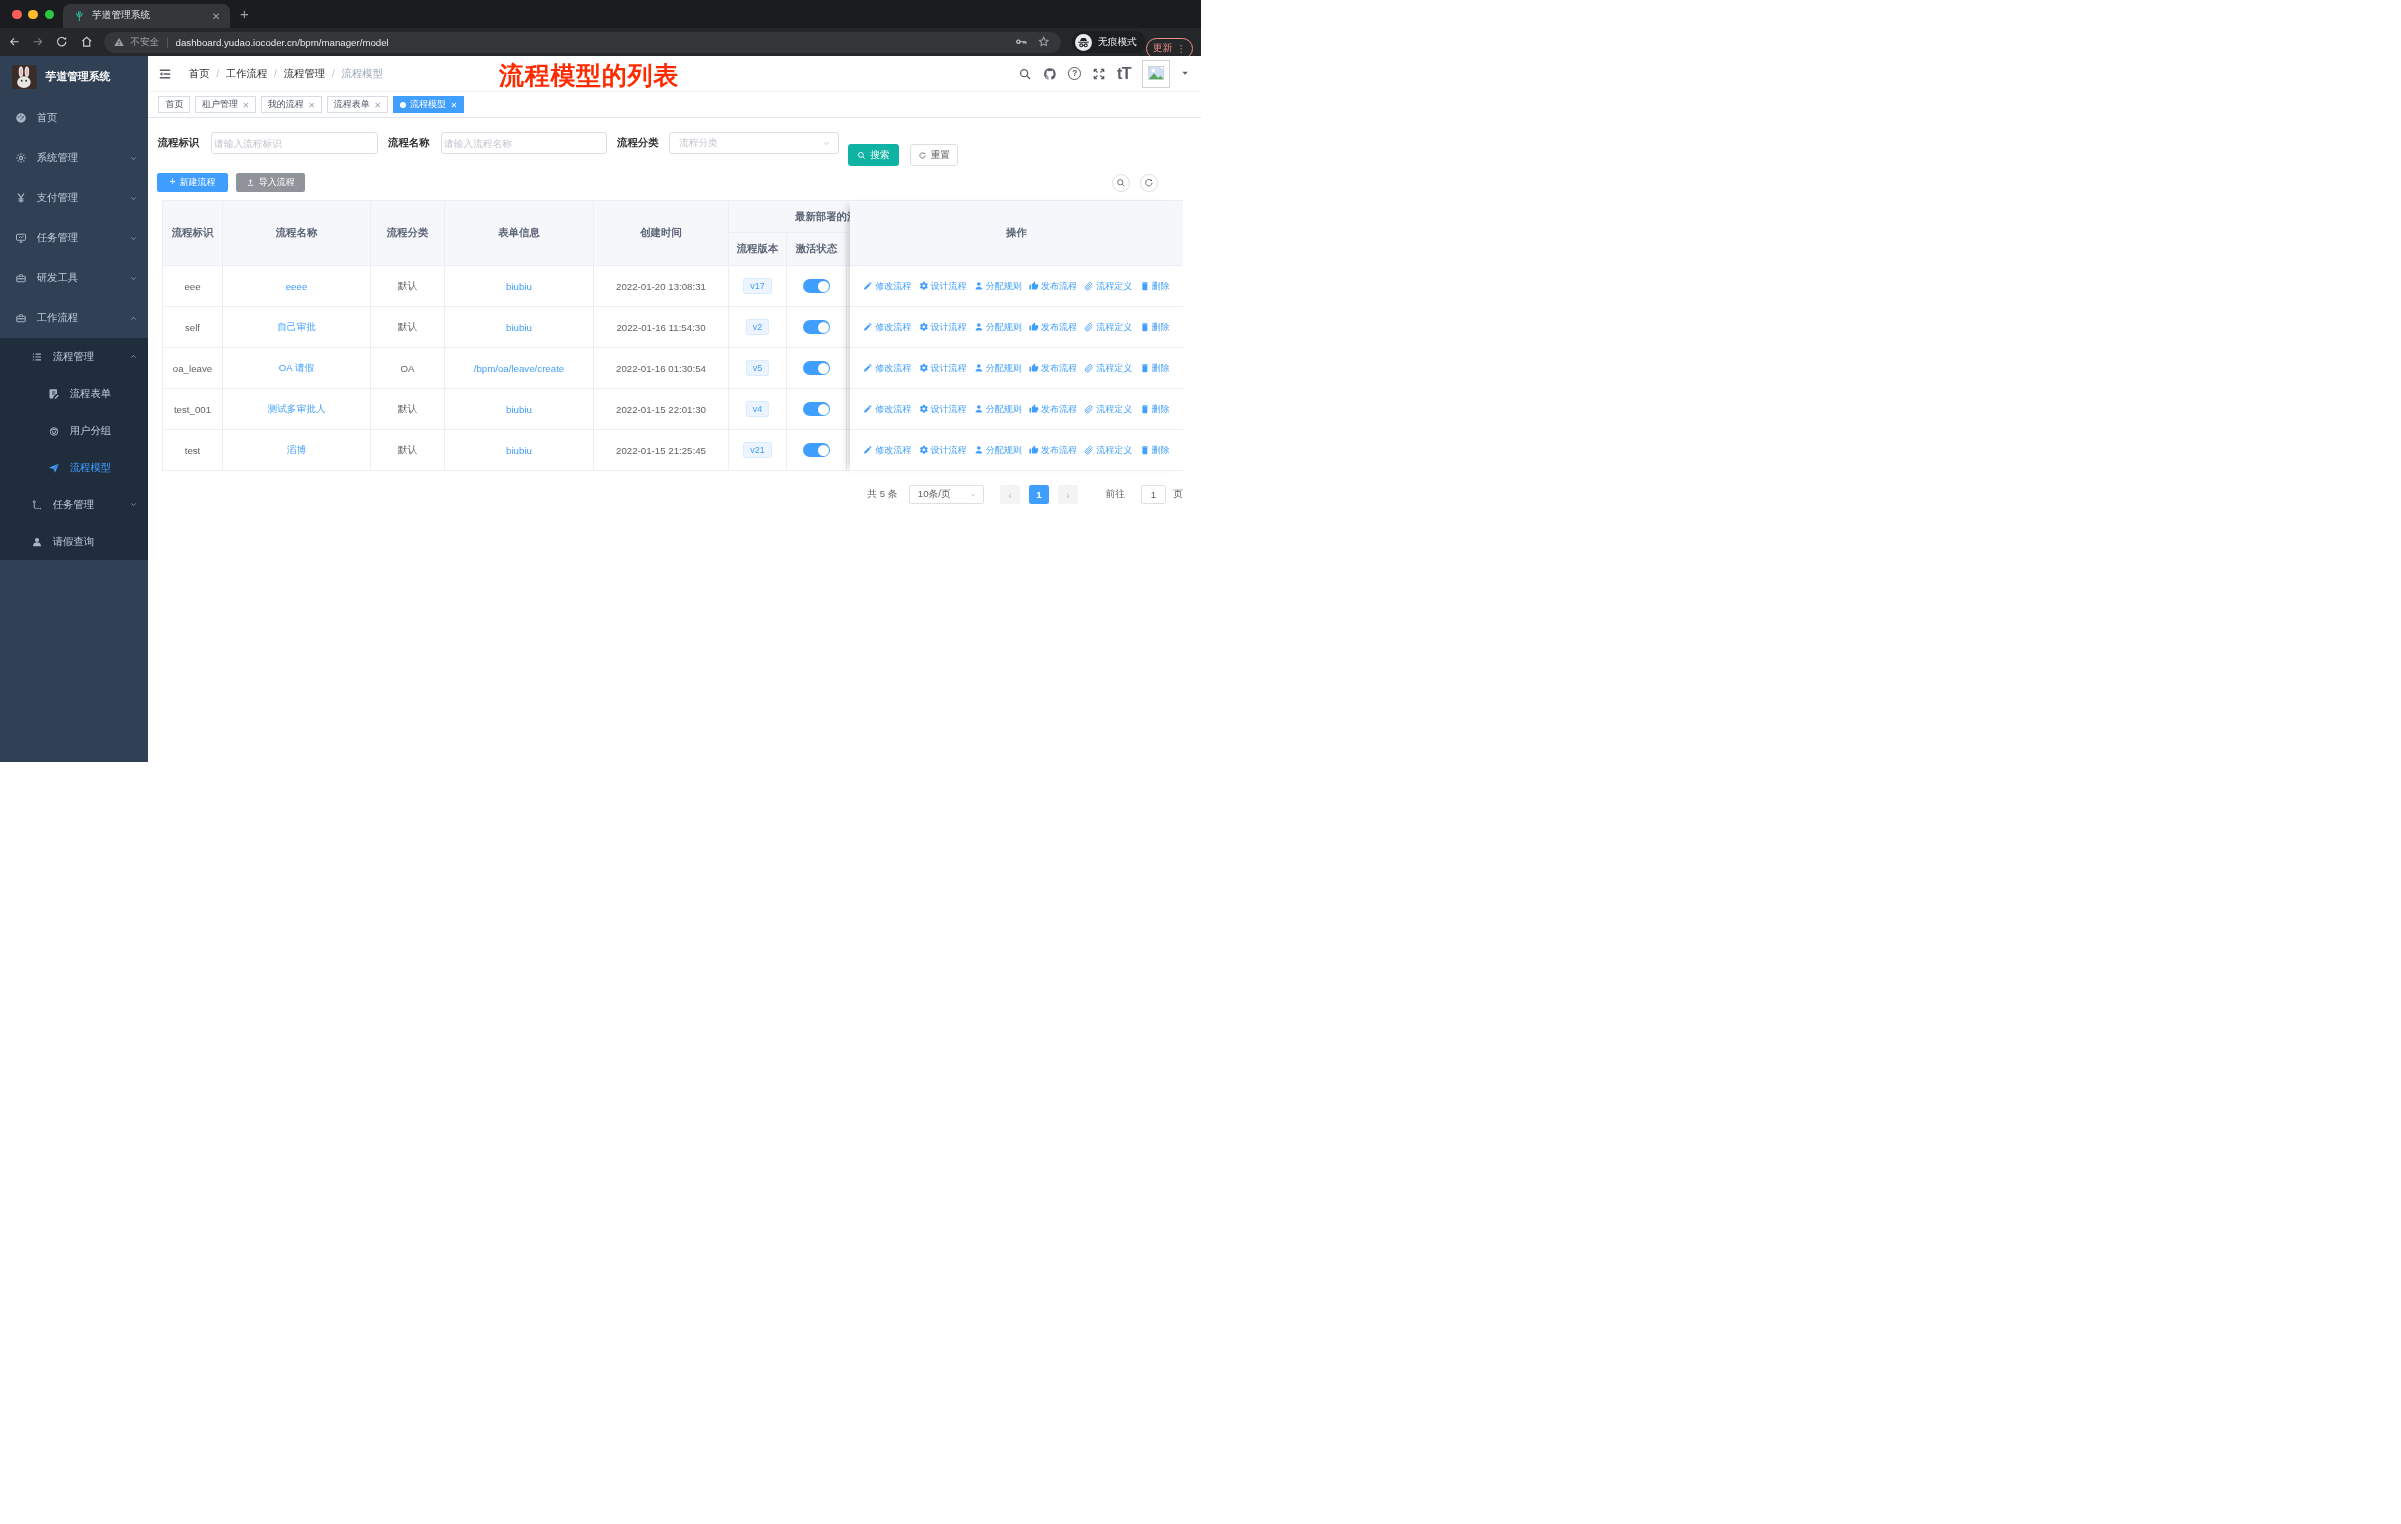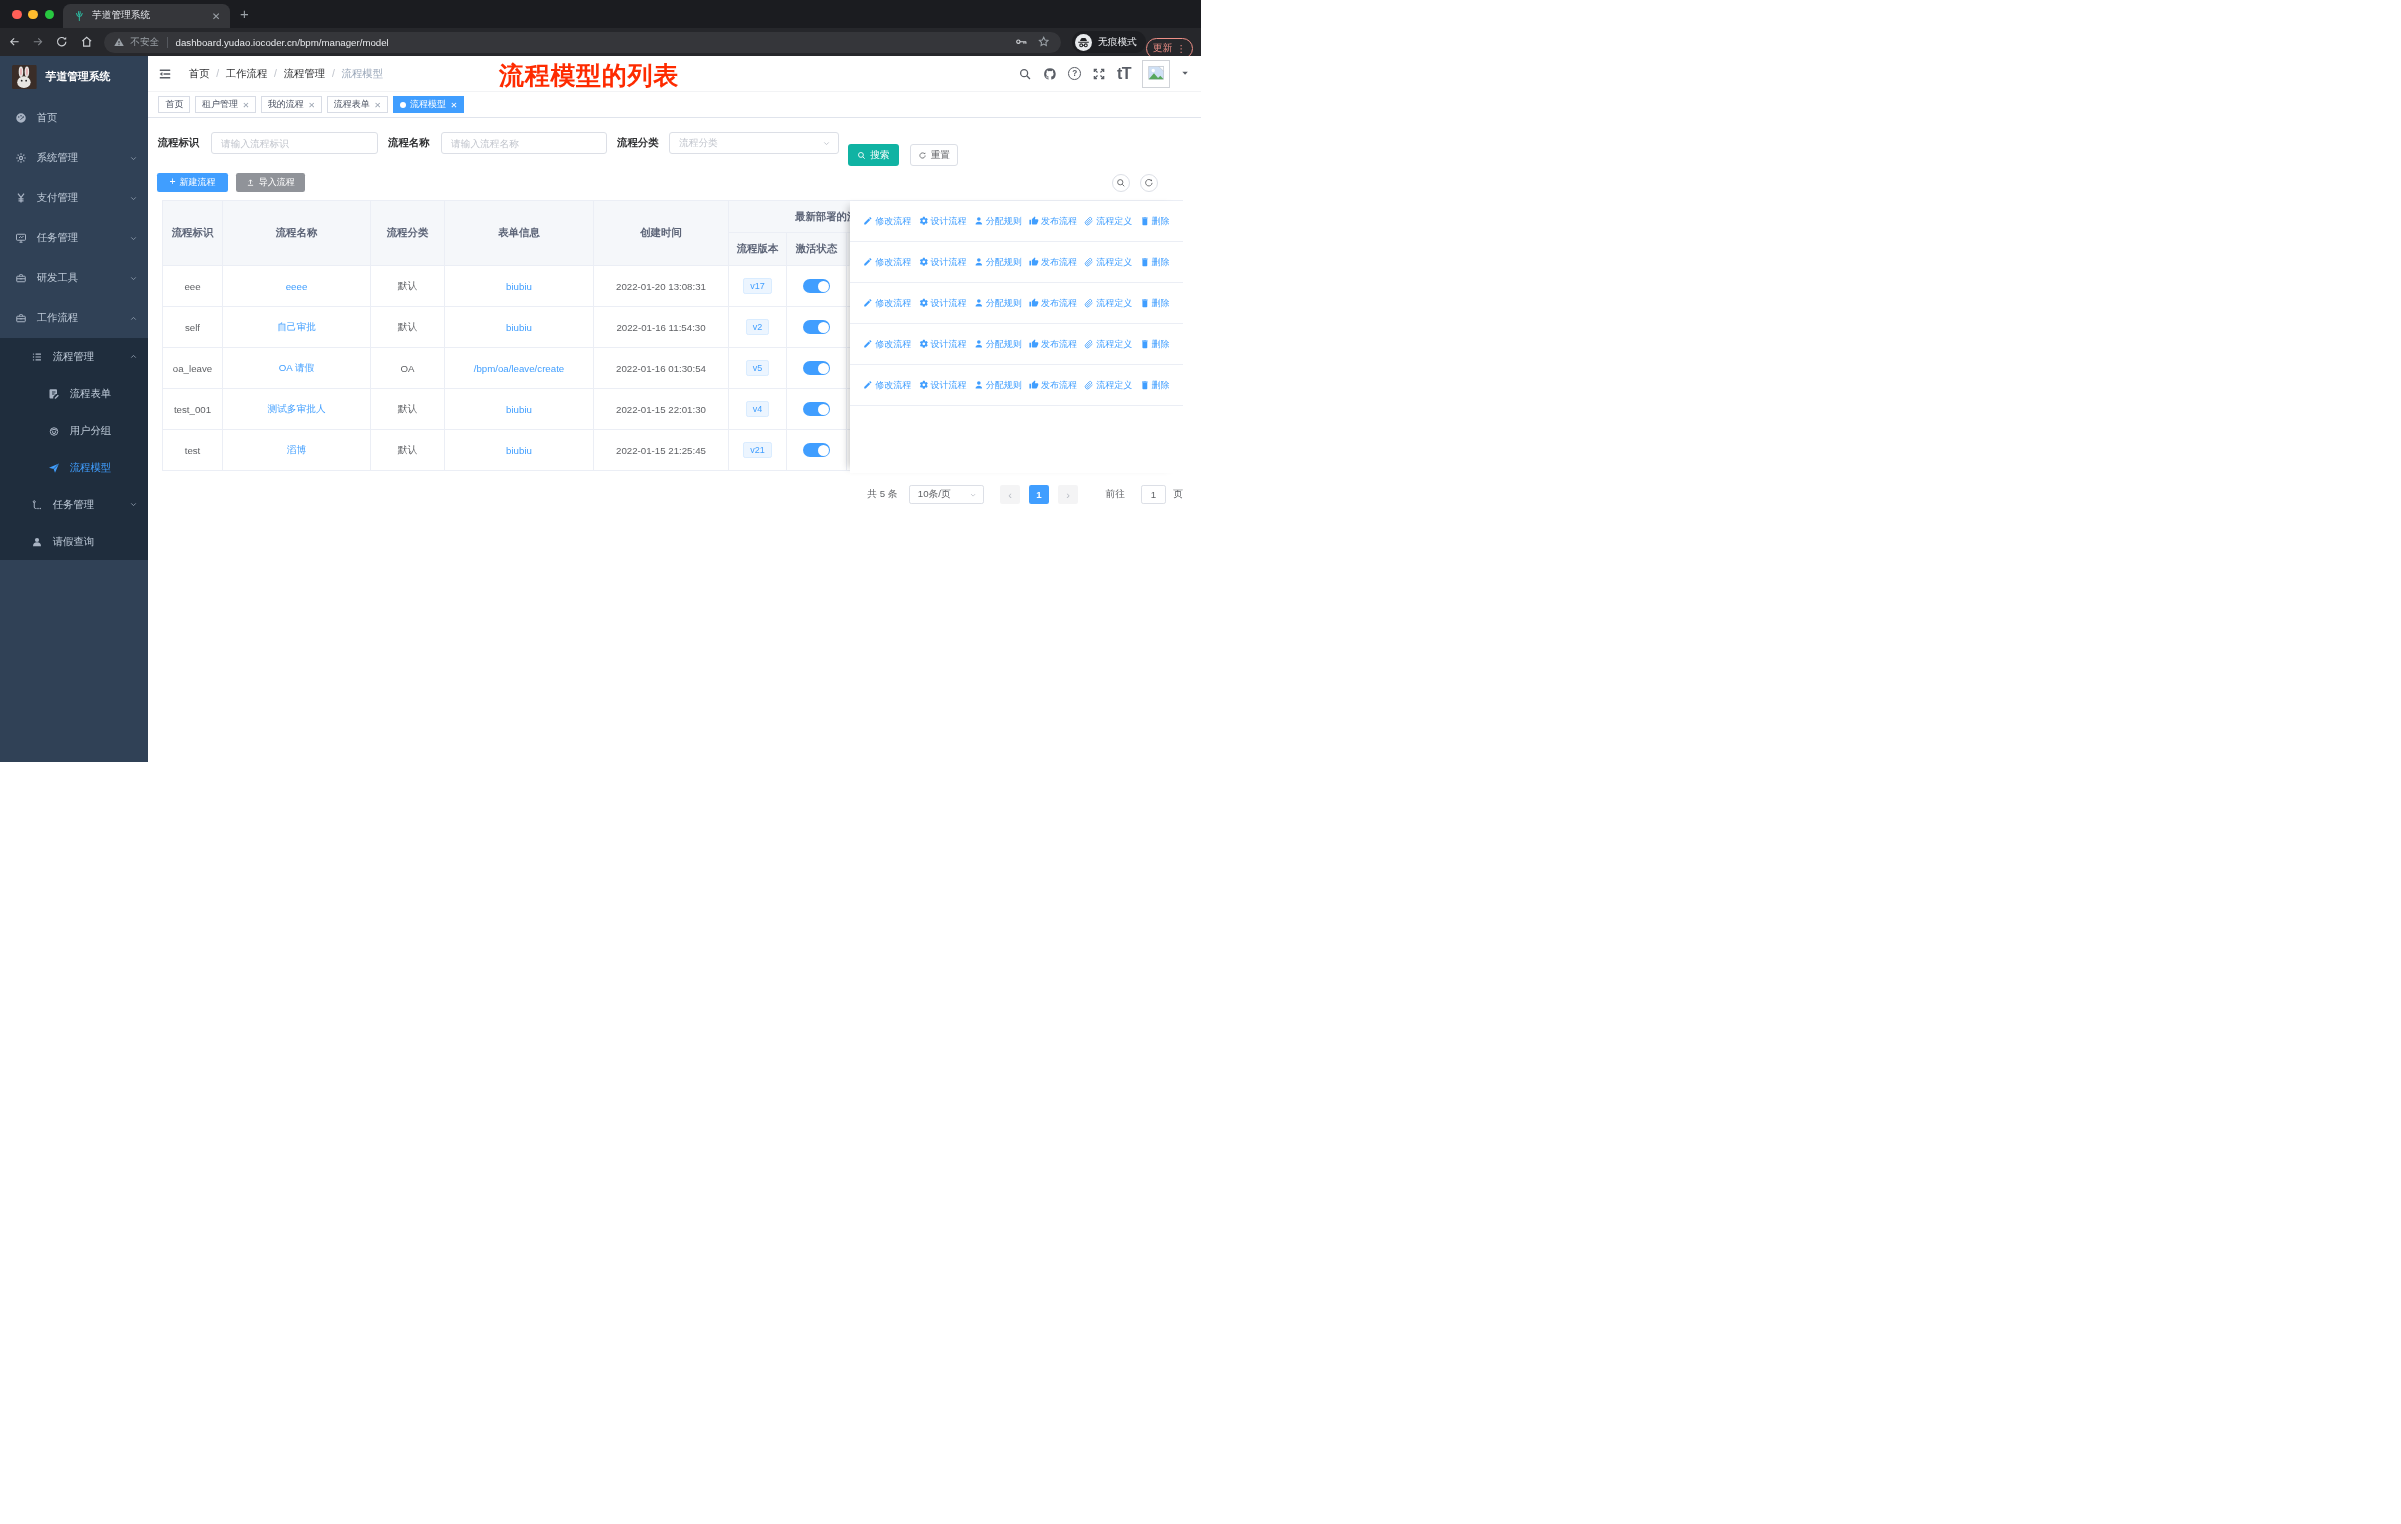--- a/index.html
+++ b/index.html
@@ -71,21 +71,21 @@
     border:0.7px solid #d8dce5; background:#fff; color:#495060; font-size:9px; cursor:pointer; }
   .tag .x { font-size:8.2px; color:#9aa3b0; }
   .tag.active { background:#409eff; border-color:#409eff; color:#fff; }
   .tag.active .x { color:#fff; }
   .tdot { width:6px; height:6px; border-radius:50%; background:#fff; }
 
   
   .filters { position:absolute; left:0; top:76px; height:22px; width:100%; font-size:10.4px; }
   .flabel { position:absolute; height:22px; line-height:22px; font-weight:700; color:#303133; }
   .finput { position:absolute; height:22px; border:0.7px solid #dcdfe6; border-radius:3px;
-    padding:0 9px; font-size:9.7px; color:#606266; background:#fff; outline:none; }
+    padding:0 2px; font-size:9.7px; color:#606266; background:#fff; outline:none; }
   .finput::placeholder { color:#c0c4cc; }
   .fselect { position:absolute; height:22px; border:0.7px solid #dcdfe6; border-radius:3px;
     background:#fff; display:flex; align-items:center; padding:0 7.4px 0 9px; font-size:9.7px;
     color:#c0c4cc; cursor:pointer; }
   .fselect .ph { flex:1; }
   .btn { position:absolute; height:22px; border-radius:3px; font-size:9.7px; display:flex;
     align-items:center; justify-content:center; gap:3.7px; cursor:pointer; border:none;margin-top:12px; }
   .btn-search { background:#10b3a3; color:#fff; }
   .btn-reset { background:#fff; border:0.7px solid #dcdfe6; color:#606266; }
 
@@ -598,20 +598,21 @@
               <span class="vbadge">v21</span>
             </div>
        <div class="td w-state">
               <span class="switch"></span>
             </div>
        <div class="td sp w-sp" style="border-right:none"></div>
      </div>
         </div>
 
       <div class="op">
+        <div class="op-head">操作</div>
         <div id="opbody">
             <div class="op-row">
               <span class="alink">
        <svg class="ai" viewBox="0 0 24 24">
                   <path d="M3 17.2V21h3.8L17.8 9.9l-3.7-3.7L3 17.2zM20.7 7a1 1 0 0 0 0-1.4L18.4 3.3a1 1 0 0 0-1.4 0l-1.8 1.8 3.7 3.7L20.7 7z"></path>
                 </svg>
        <span>修改流程</span>
      </span>
               <span class="alink">
        <svg class="ai" viewBox="0 0 24 24">

